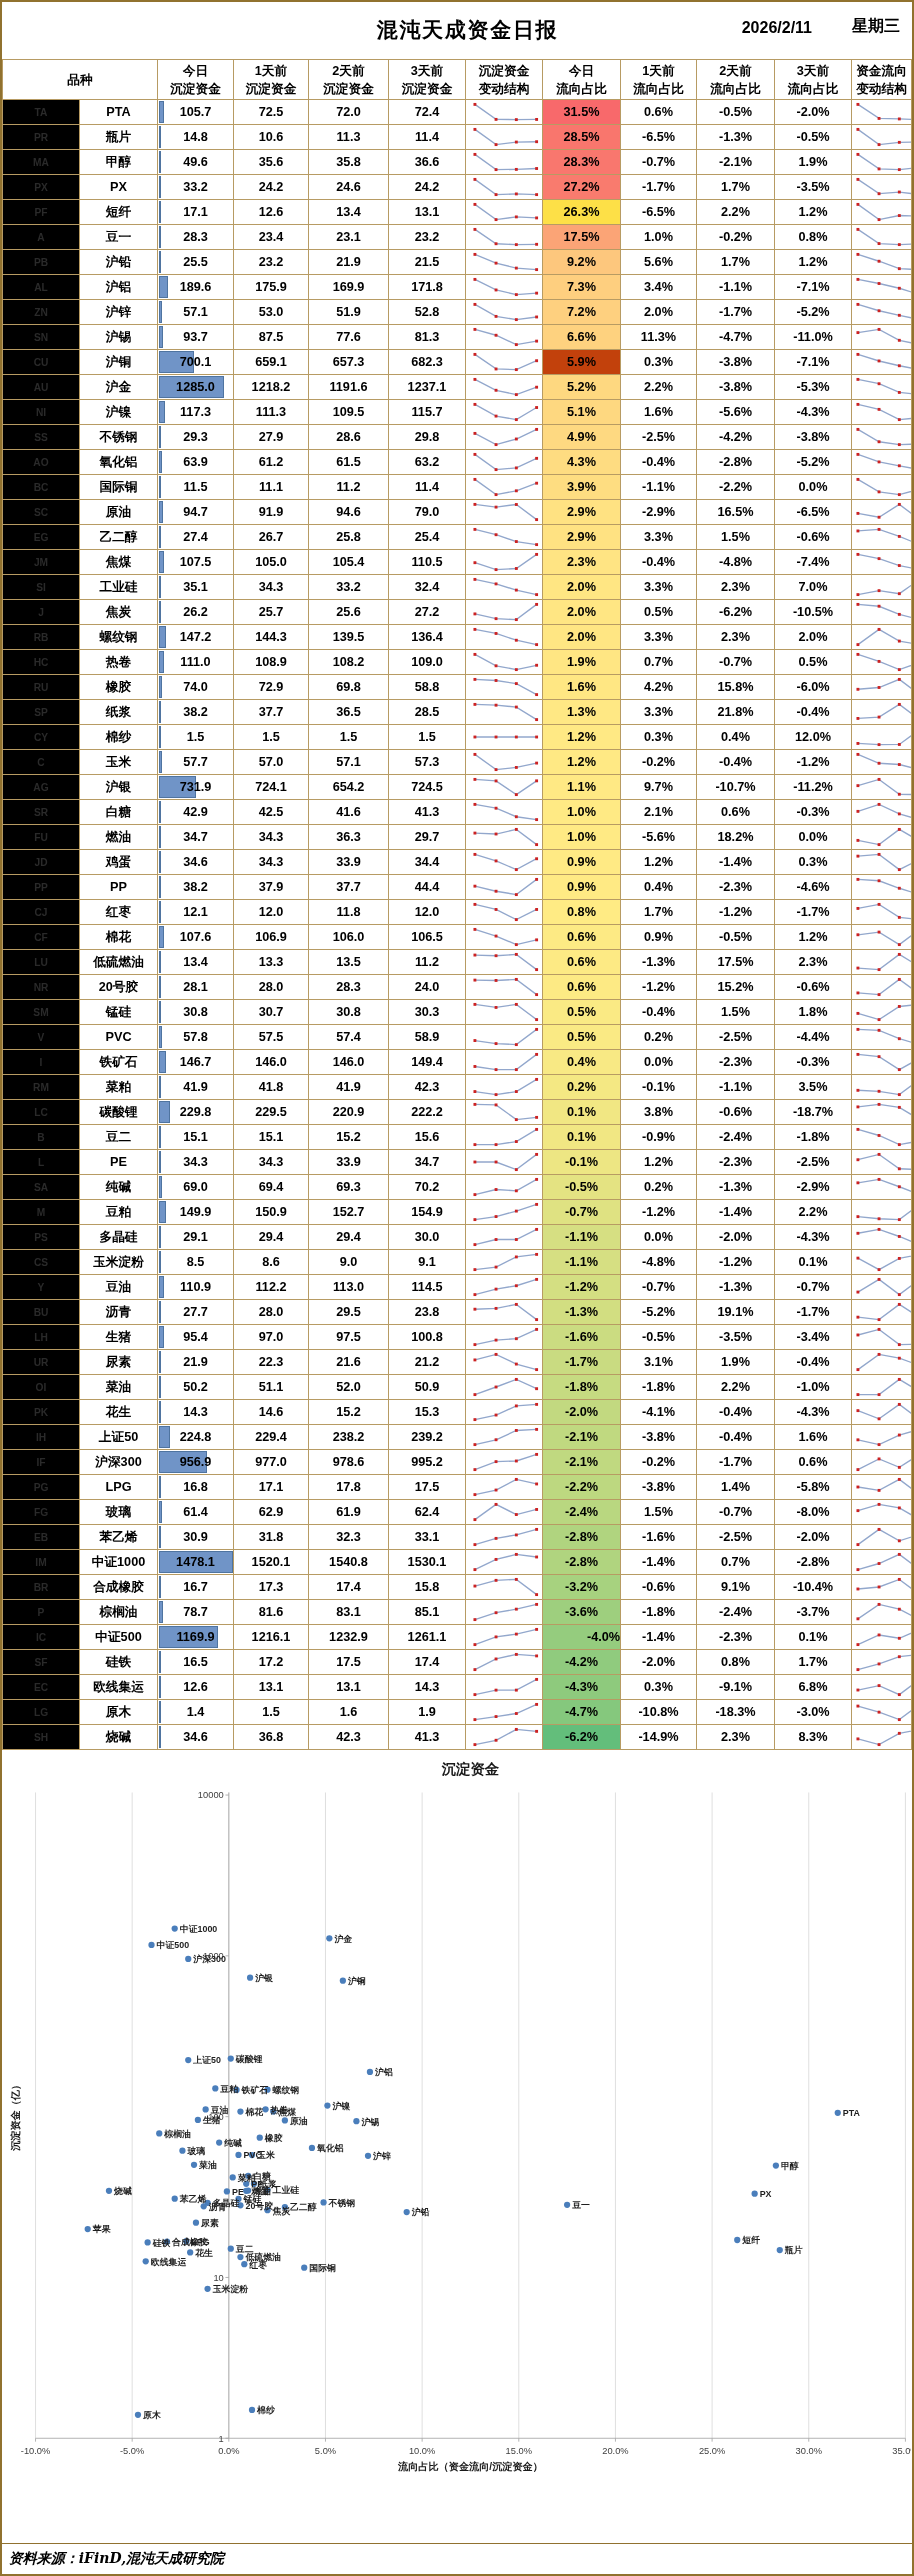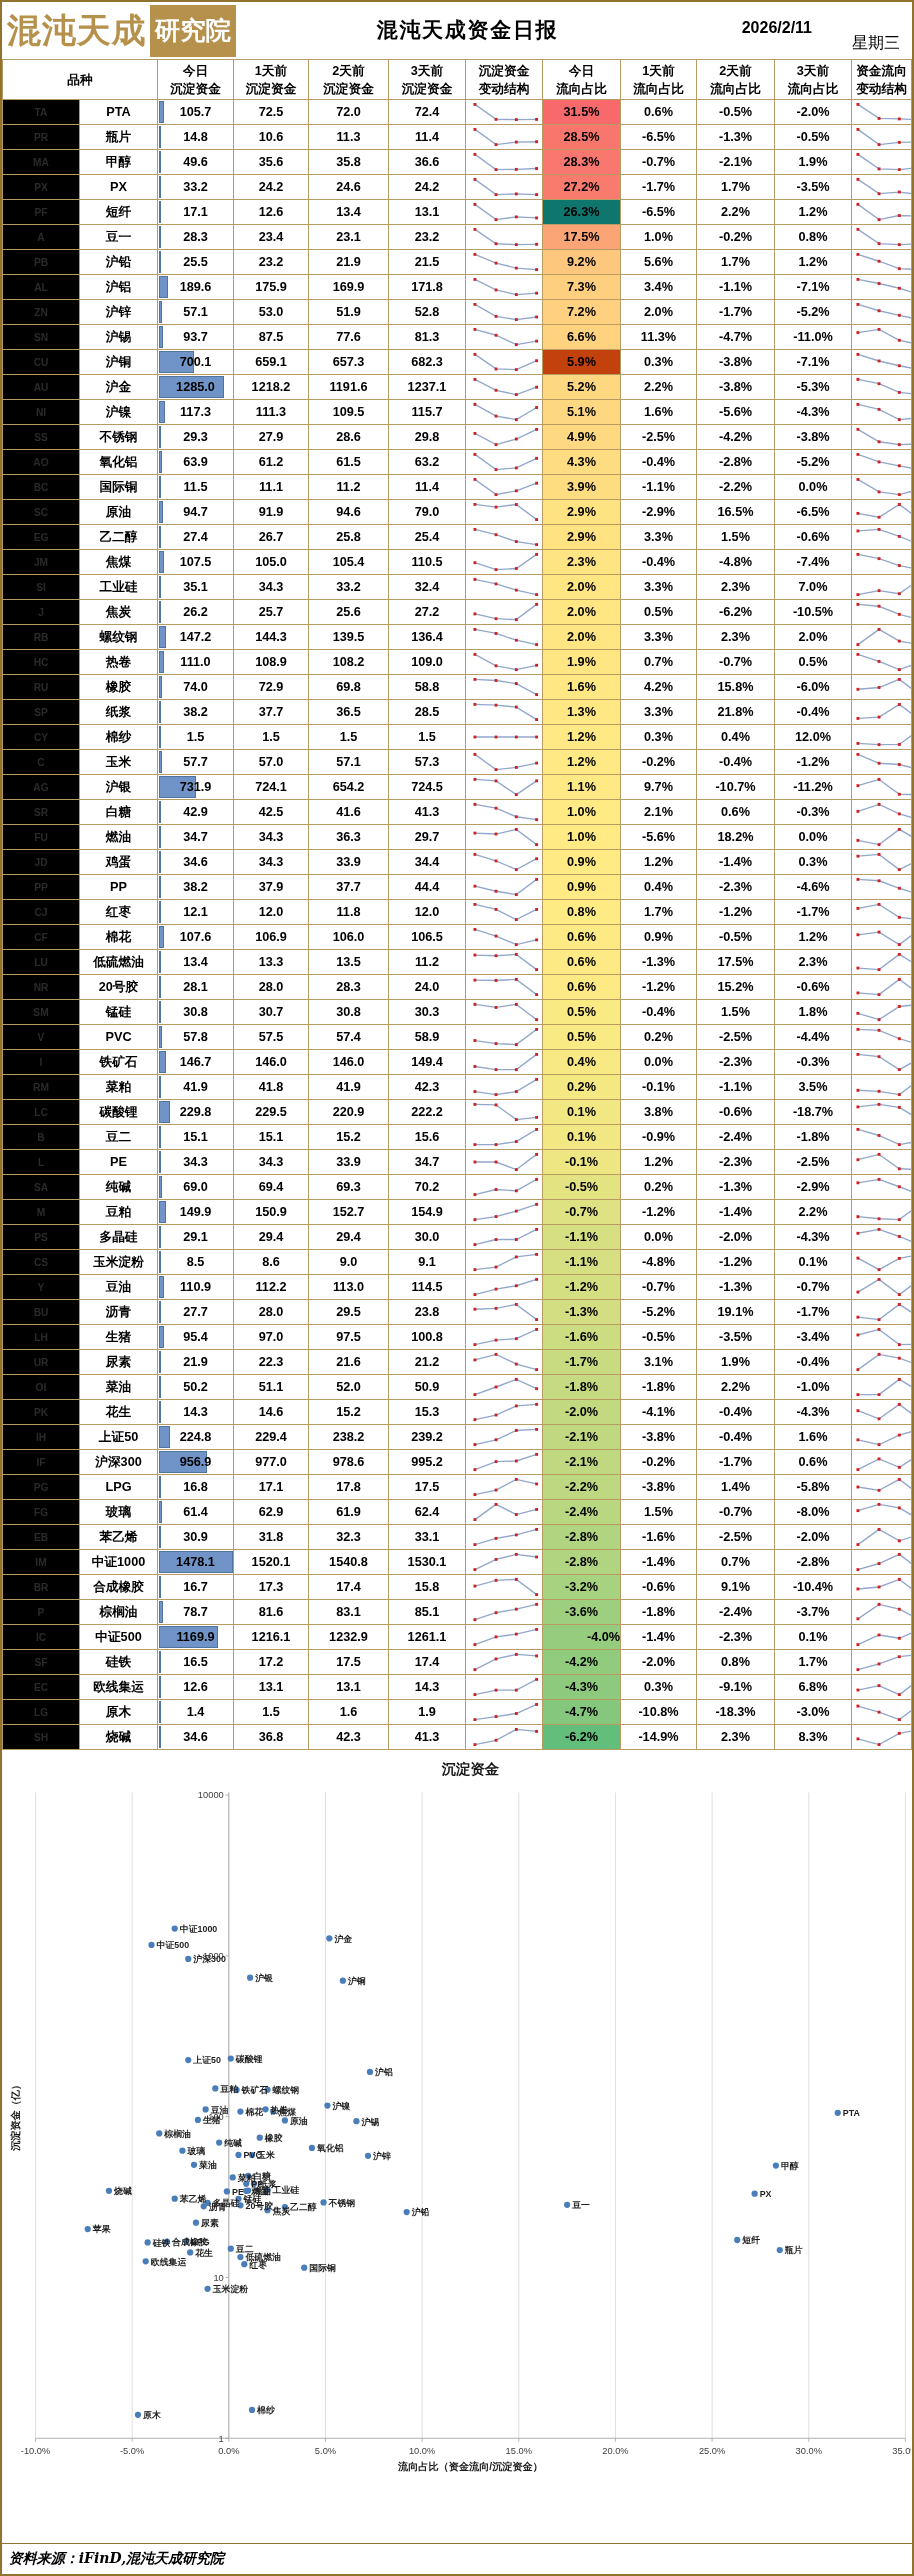--- a/index.html
+++ b/index.html
@@ -16,21 +16,21 @@
     color:#b5914c; letter-spacing:0.8px; line-height:51px;
   }
   .logo-seal{
     display:inline-block; margin-left:3.4px; background:#b5914c; color:#fff;
     font-family:"DejaVu Serif", serif; font-weight:700; font-size:25.4px;
     padding:6.8px 5.1px 8.5px 5.1px; letter-spacing:0px; line-height:36px;
   }
   .title{position:absolute; left:254px; width:423px; top:13.5px; text-align:center;
     font-size:21px; font-weight:700; letter-spacing:1.7px;}
   .rdate{position:absolute; right:100px; top:17px; font-size:16px; font-weight:700;}
-  .rweek{position:absolute; right:12px; top:31px; font-size:16px; font-weight:400;}
+  .rweek{position:absolute; right:12px; top:14px; font-size:16px; font-weight:700;}
   
   table.funds{border-collapse:collapse; table-layout:fixed; width:909px; border:1.7px solid #91722f;}
   table.funds th, table.funds td{
     border:0.8px solid #b79b63; text-align:center; vertical-align:middle;
     padding:0; overflow:hidden; white-space:nowrap;
   }
   thead th{height:39px; font-size:12.7px; font-weight:700; background:#fff; line-height:18px;}
   tbody tr{height:25px;}
   tbody td{font-size:12.7px; font-weight:700;}
   td.code{background:#000; color:#2a2a2a; font-size:10.2px; font-weight:700;}
@@ -46,24 +46,20 @@
     border-top:1.7px solid #91722f; background:#fff; display:flex; align-items:center;}
   .ftr span{font-family:"DejaVu Serif", serif; font-style:italic; font-weight:700;
     font-size:14px; padding-left:6.8px;}
 </style>
 </head>
 <body>
 
 <div class="page">
 
   <div class="hdr">
-    <div class="logo">
-      <span class="logo-script">混沌天成</span>
-      <span class="logo-seal">研究院</span>
-    </div>
     <div class="title">混沌天成资金日报</div>
     <div class="rdate">2026/2/11</div>
     <div class="rweek">星期三</div>
   </div>
 
   <table class="funds">
     <colgroup>
       <col style="width:77px">
         <col style="width:78px">
         <col style="width:76px">
@@ -254,21 +250,21 @@
           <td>13.1</td>
           <td class="spark">
             <svg width="71" height="22" viewBox="0 0 84 26">
               <polyline points="7,4.0 32,22.0 56,18.8 80,20.0" fill="none" stroke="#92a7cc" stroke-width="1.6"></polyline>
               <rect x="5.3" y="2.3" width="3.4" height="3.4" fill="#cc2222"></rect>
               <rect x="30.3" y="20.3" width="3.4" height="3.4" fill="#cc2222"></rect>
               <rect x="54.3" y="17.099999999999998" width="3.4" height="3.4" fill="#cc2222"></rect>
               <rect x="78.3" y="18.3" width="3.4" height="3.4" fill="#cc2222"></rect>
             </svg>
           </td>
-          <td style="background: #0f766e;">26.3%</td>
+          <td style="background: #fde047;">26.3%</td>
           <td>-6.5%</td>
           <td>2.2%</td>
           <td>1.2%</td>
           <td class="spark">
             <svg width="71" height="22" viewBox="0 0 84 26">
               <polyline points="7,4.0 32,22.0 56,17.2 80,17.8" fill="none" stroke="#92a7cc" stroke-width="1.6"></polyline>
               <rect x="5.3" y="2.3" width="3.4" height="3.4" fill="#cc2222"></rect>
               <rect x="30.3" y="20.3" width="3.4" height="3.4" fill="#cc2222"></rect>
               <rect x="54.3" y="15.525609756097563" width="3.4" height="3.4" fill="#cc2222"></rect>
               <rect x="78.3" y="16.074390243902442" width="3.4" height="3.4" fill="#cc2222"></rect>

